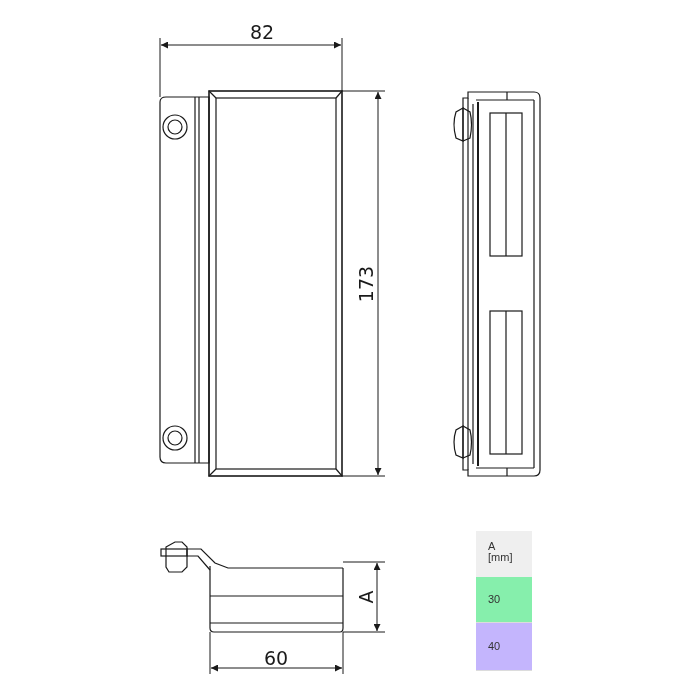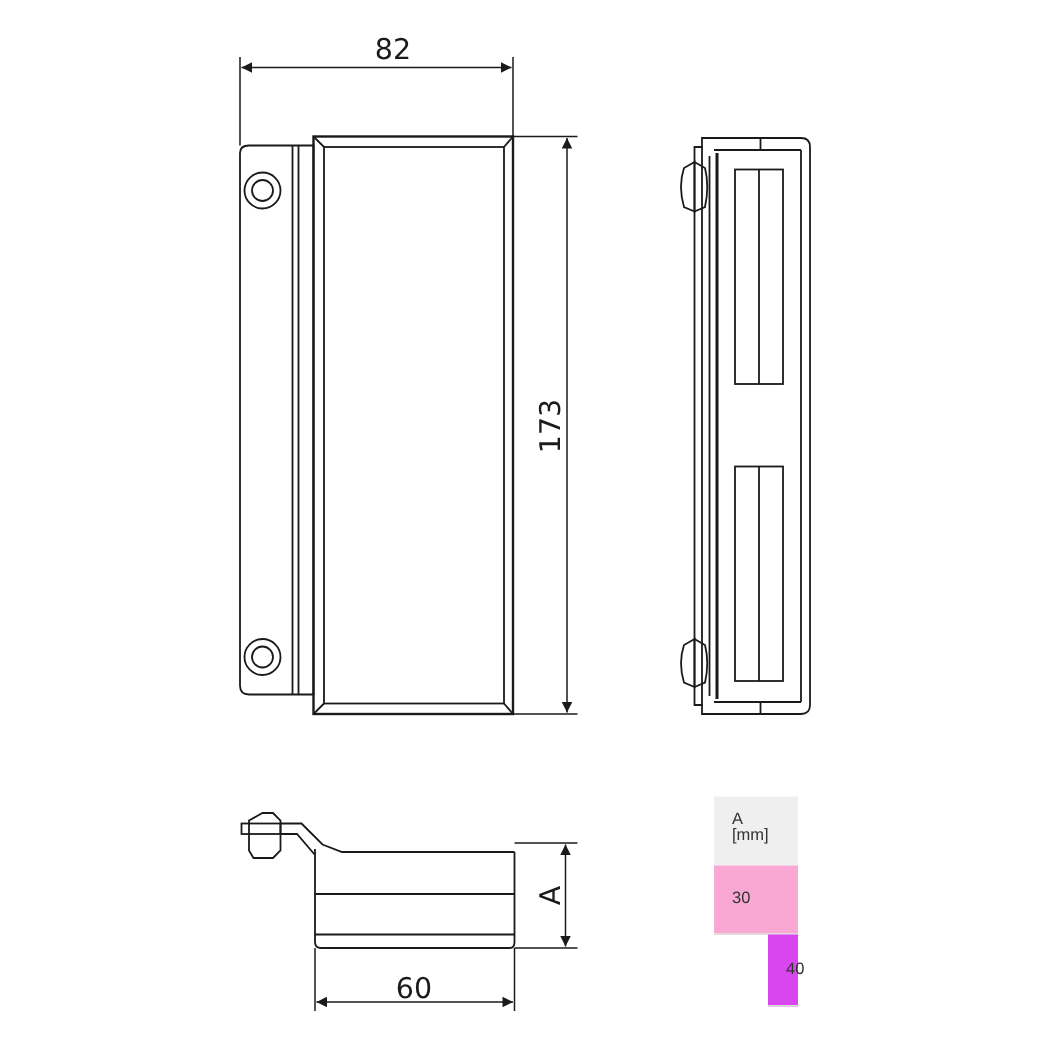--- a/index.html
+++ b/index.html
@@ -2,22 +2,22 @@
 <html><head>
   <meta charset="utf-8">
   <style>
     html, body { margin: 0; padding: 0; background: #ffffff; }
     body { width: 700px; height: 700px; position: relative; overflow: hidden; font-family: "DejaVu Sans", sans-serif; }
     #drawing { position: absolute; left: 0; top: 0; width: 700px; height: 700px; }
     .dim-text { font-family: "DejaVu Sans", sans-serif; font-size: 19px; fill: #1a1a1a; }
     .table { position: absolute; left: 476px; top: 531px; width: 56px; font-family: "Liberation Sans", sans-serif; font-size: 11px; color: #333; }
     .table .cell { box-sizing: border-box; padding: 10px 0 0 12px; height: 46px; border-bottom: 1px solid #dcdcdc; }
     .table .head { background: #efefef; line-height: 11px; padding-top: 10px; border-bottom: none; }
-    .table .row1 { background: #f9a8d4; padding-top: 16px; }
-    .table .row2 { background: #d946ef; padding-top: 17px; height: 48px; margin-left: 36px; }
+    .table .row1 { background: #86efac; padding-top: 16px; }
+    .table .row2 { background: #c4b5fd; padding-top: 17px; height: 48px; }
   </style>
 </head>
 <body>
 
 <svg id="drawing" viewBox="0 0 700 700" xmlns="http://www.w3.org/2000/svg">
   <defs>
     <marker id="arr" viewBox="0 0 10 10" refX="10" refY="5" markerWidth="14" markerHeight="7" markerUnits="userSpaceOnUse" orient="auto-start-reverse">
       <path d="M0,0 L10,5 L0,10 z" fill="#1a1a1a"></path>
     </marker>
   </defs>

